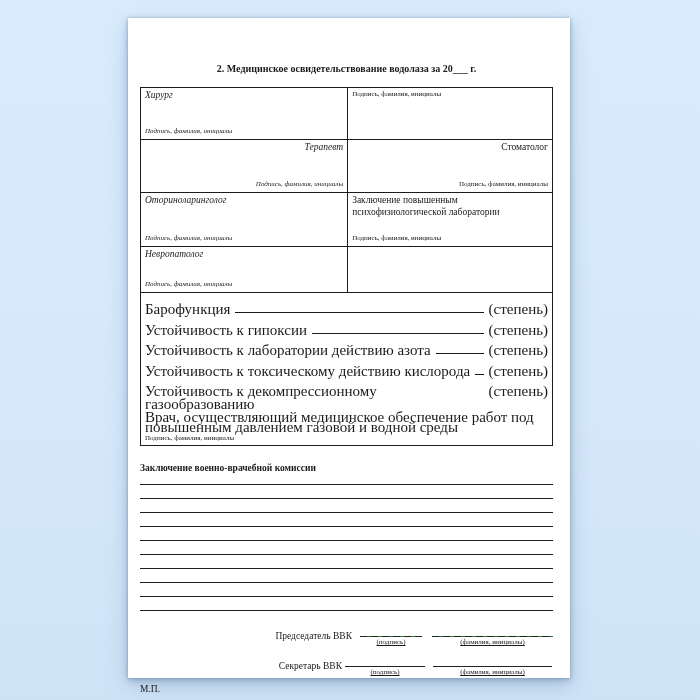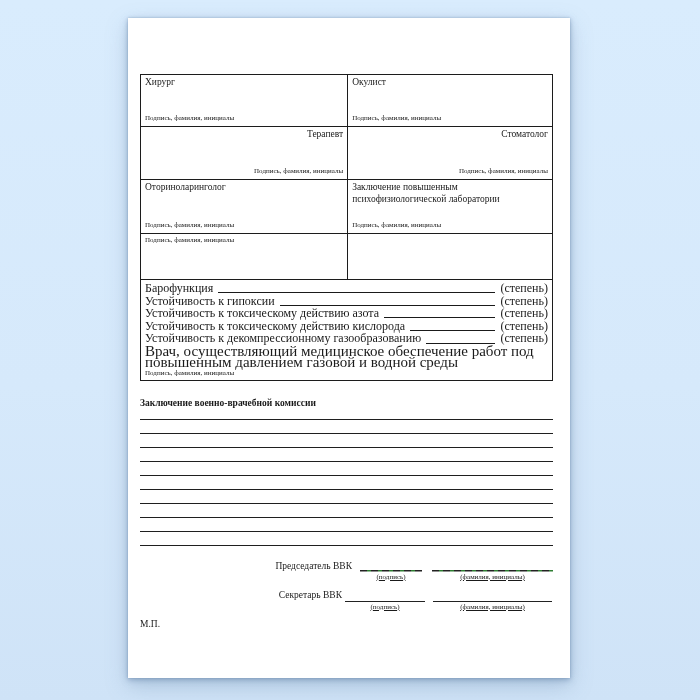--- a/index.html
+++ b/index.html
@@ -11,36 +11,36 @@
   .page{
     position:absolute;left:128px;top:18px;width:442px;height:660px;background:#ffffff;
     box-shadow:0 2px 6px rgba(110,140,175,.65),0 8px 20px rgba(110,140,175,.35),0 0 2px rgba(110,140,175,.5);
   }
   .page-inner{padding:44px 17px 0 12px;}
   .doc-title{font-size:10px;font-weight:bold;text-align:center;line-height:13px;}
   .spec-table{margin-top:12px;border:1.5px solid #1c1c1c;}
   .spec-row{display:flex;border-bottom:1.4px solid #1c1c1c;}
   .spec-cell{box-sizing:border-box;display:flex;flex-direction:column;justify-content:space-between;
     padding:2px 4px 4px 4px;}
-  .spec-cell.left{width:50.4%;border-right:1.4px solid #1c1c1c;}
+  .spec-cell.left{width:50.4%;border-right:1.4px solid #1c1c1c;font-style:italic;}
   .spec-cell.right{width:49.6%;}
   .row1{min-height:51px;}.row2{min-height:52px;text-align:right;}.row3{min-height:53px;}.row4{min-height:45px;}
   .cell-title{font-size:9.5px;line-height:11.5px;}
   .hint{font-size:7px;line-height:8px;color:#1a1a1a;}
   .degree-block{padding:2px 4px 0 4px;}
-  .degree-line{display:flex;align-items:center;font-size:12px;line-height:12.6px;}
+  .degree-line{display:flex;align-items:flex-start;font-size:15px;line-height:12.6px;margin-top:8px;}
   .degree-fill{flex:1;height:9px;border-bottom:1px solid #1a1a1a;margin:0 5px;}
   .degree-suffix{white-space:nowrap;}
   .doctor-note{padding:1px 4px 0 4px;font-size:15px;line-height:10.8px;}
   .doctor-hint{padding:1px 4px 3px 4px;}
   .conclusion-heading{margin-top:16px;font-size:9.5px;font-weight:bold;line-height:13px;}
   .ruled-wrap{margin-top:-4px;}
   .ruled{height:13px;border-bottom:1.3px solid #1f1f1f;}
   .sig-block{margin-top:14px;}
-  .sig-row{display:flex;align-items:flex-start;margin-bottom:7px;}
+  .sig-row{display:flex;align-items:center;margin-bottom:7px;}
   .sig-label{font-size:9.5px;line-height:12px;text-align:right;white-space:nowrap;}
   .sig-row.chairman .sig-label{width:212px;}
   .sig-row.secretary .sig-label{width:202px;}
   .sig-group{display:flex;flex-direction:column;}
   .sig-line{height:12px;border-bottom:1.4px solid #222;}
   .sig-line.artifact{border-bottom:none;background-image:repeating-linear-gradient(90deg,#222 0 7px,#2e7d32 7px 11px);
     background-size:100% 1.5px;background-position:0 100%;background-repeat:no-repeat;}
   .sig-sub{font-size:7px;line-height:9px;text-align:center;margin-top:1px;text-decoration:underline;}
   .g1c{width:62px;margin-left:8px;}
   .g2c{width:121px;margin-left:10px;}
@@ -48,29 +48,29 @@
   .g2s{width:119px;margin-left:8px;}
   .stamp{font-size:9.5px;margin-top:7px;}
 </style>
 </head>
 <body>
 
 <div class="stage">
   <div class="page">
     <div class="page-inner">
 
+      <div class="doc-title">2. Медицинское освидетельствование водолаза за 20___ г.</div>
 
       <div class="spec-table">
         <div class="spec-row row1">
           <div class="spec-cell left">
             <div class="cell-title">Хирург</div>
             <div class="hint">Подпись, фамилия, инициалы</div>
           </div>
           <div class="spec-cell right">
-            <div class="cell-title">Окулист</div>
             <div class="hint">Подпись, фамилия, инициалы</div>
           </div>
         </div>
         <div class="spec-row row2">
           <div class="spec-cell left">
             <div class="cell-title">Терапевт</div>
             <div class="hint">Подпись, фамилия, инициалы</div>
           </div>
           <div class="spec-cell right">
             <div class="cell-title">Стоматолог</div>
@@ -82,41 +82,42 @@
             <div class="cell-title">Оториноларинголог</div>
             <div class="hint">Подпись, фамилия, инициалы</div>
           </div>
           <div class="spec-cell right">
             <div class="cell-title">Заключение повышенным психофизиологической лаборатории</div>
             <div class="hint">Подпись, фамилия, инициалы</div>
           </div>
         </div>
         <div class="spec-row row4">
           <div class="spec-cell left">
+            <div class="cell-title">Невропатолог</div>
             <div class="hint">Подпись, фамилия, инициалы</div>
           </div>
           <div class="spec-cell right">
             <div class="cell-title"></div>
             <div class="hint"></div>
           </div>
         </div>
 
         <div class="degree-block">
           <div class="degree-line">
             <span>Барофункция</span>
             <span class="degree-fill"></span>
             <span class="degree-suffix">(степень)</span>
           </div>
           <div class="degree-line">
             <span>Устойчивость к гипоксии</span>
             <span class="degree-fill"></span>
             <span class="degree-suffix">(степень)</span>
           </div>
           <div class="degree-line">
-            <span>Устойчивость к токсическому действию азота</span>
+            <span>Устойчивость к лаборатории действию азота</span>
             <span class="degree-fill"></span>
             <span class="degree-suffix">(степень)</span>
           </div>
           <div class="degree-line">
             <span>Устойчивость к токсическому действию кислорода</span>
             <span class="degree-fill"></span>
             <span class="degree-suffix">(степень)</span>
           </div>
           <div class="degree-line">
             <span>Устойчивость к декомпрессионному газообразованию</span>

